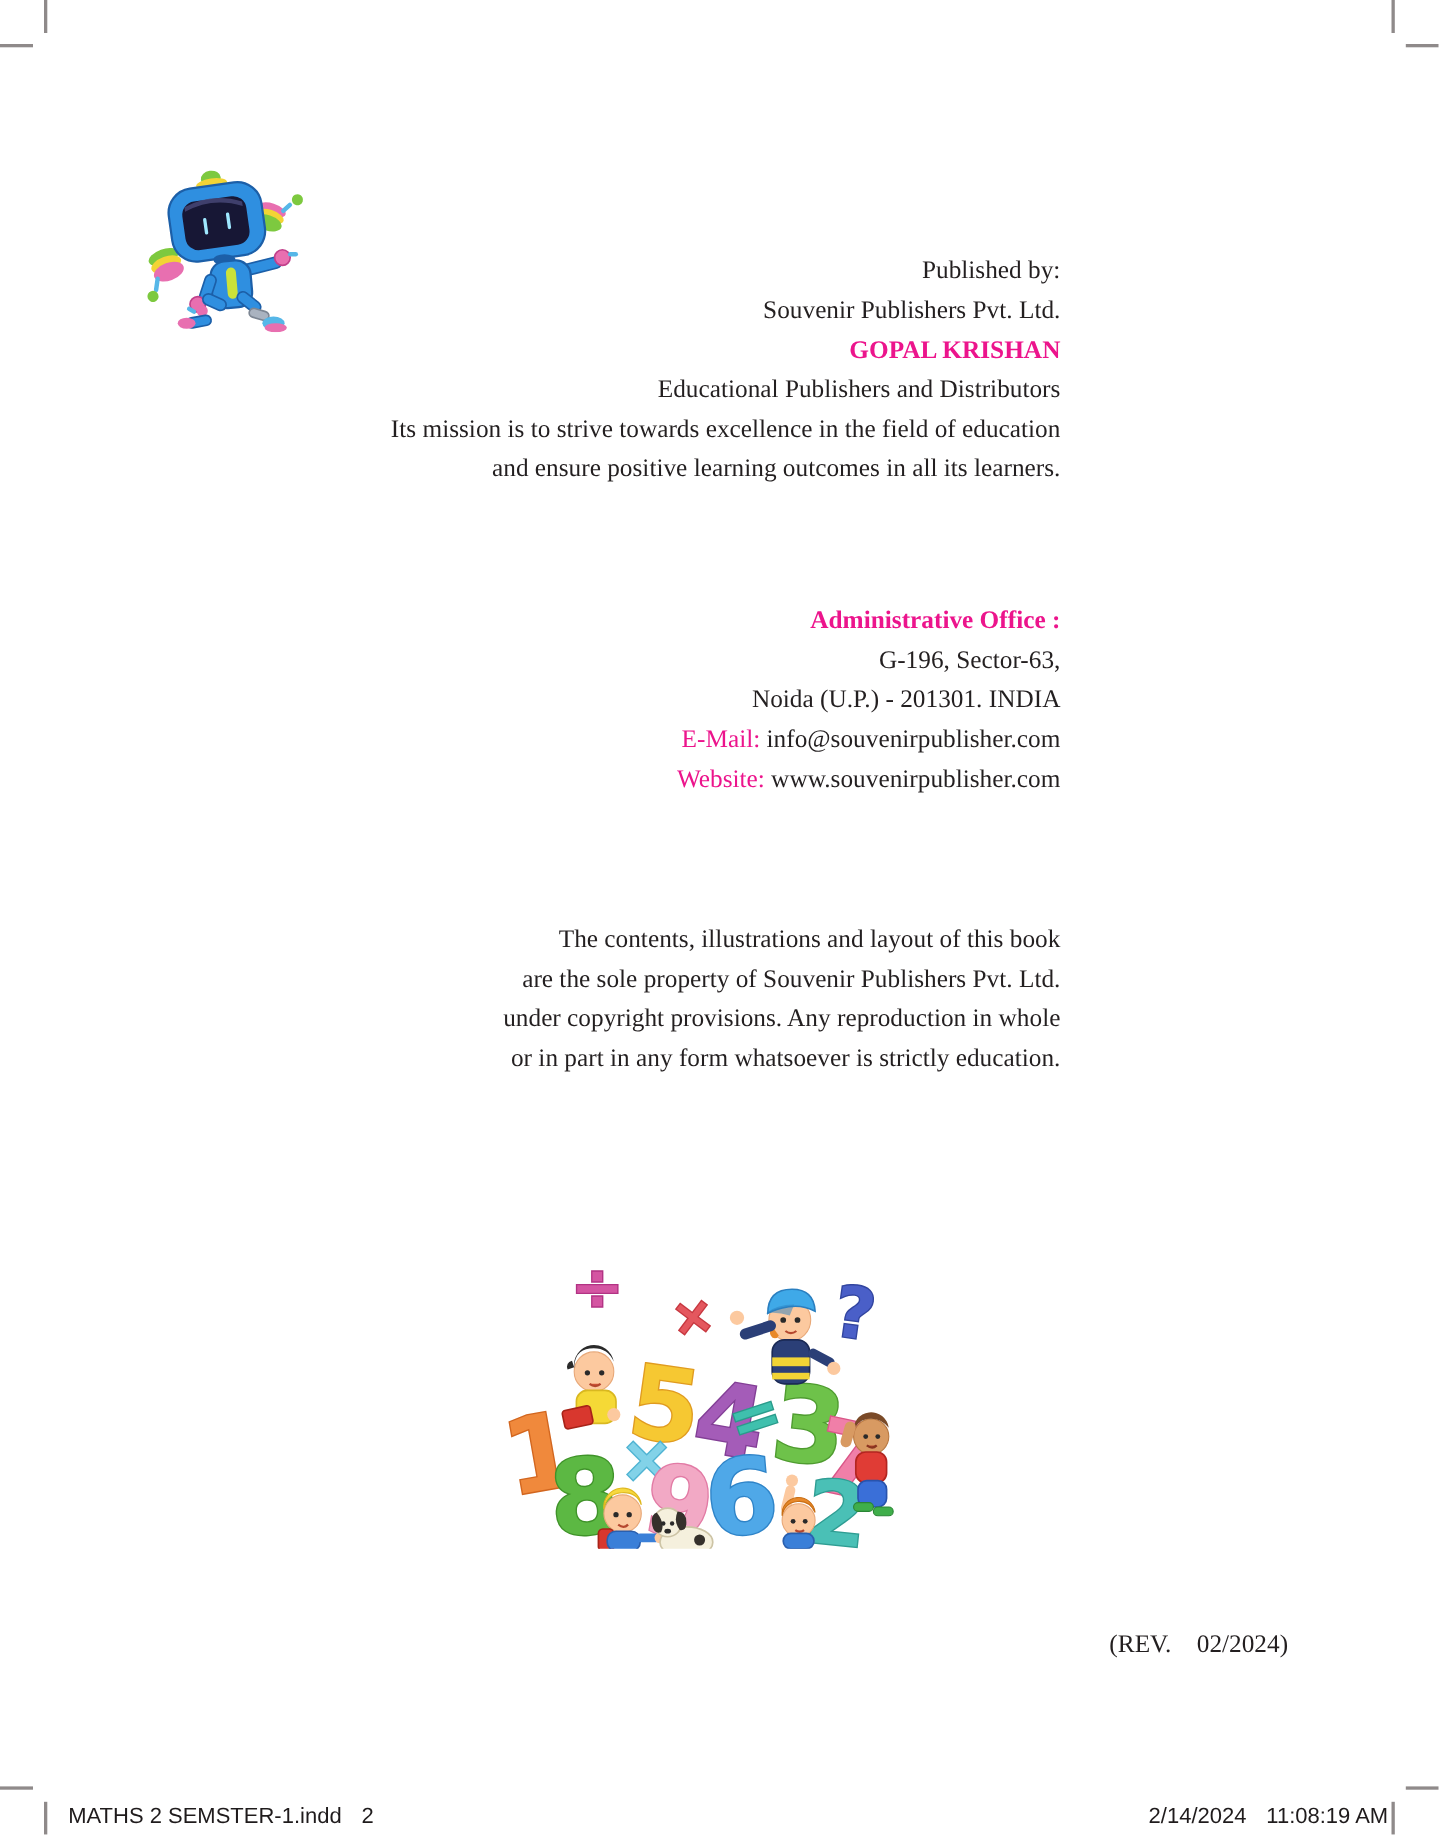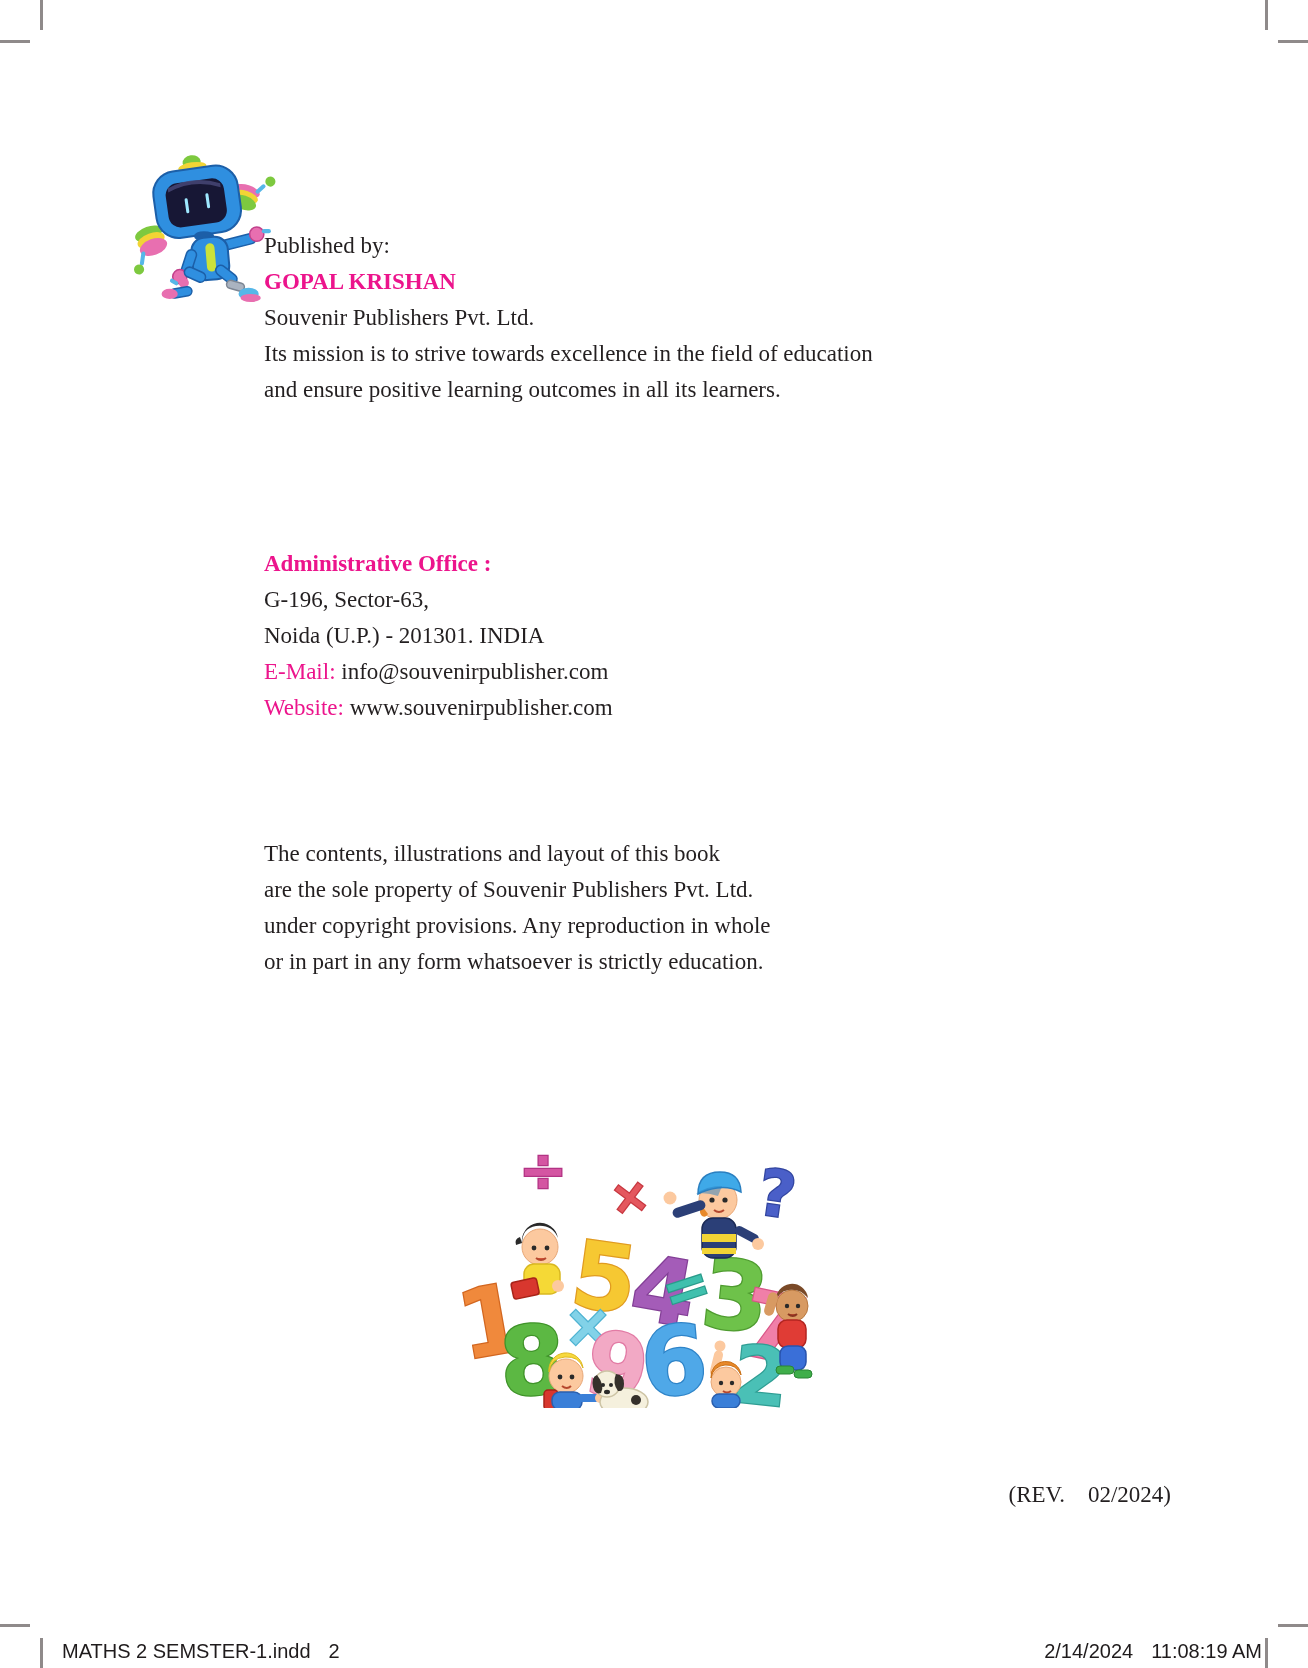--- a/index.html
+++ b/index.html
@@ -7,21 +7,21 @@
     position:relative;
     width:1308px;height:1668px;
     background:#ffffff;
     overflow:hidden;
     font-family:"Liberation Serif", serif;
     color:#231f20;
   }
   .crop{position:absolute;background:#8f8a8a;}
   .textcol{
     position:absolute;left:264px;width:700px;
-    text-align:left;
+    text-align:right;
     font-size:23px;line-height:36px;
     color:#231f20;
   }
   .accent{color:#ec148c;}
   .bold{font-weight:bold;}
   #publisher-block{top:228px;}
   #office-block{top:546px;}
   #copyright-block{top:836px;}
   #robot{position:absolute;left:116px;top:140px;width:162px;height:162px;}
   #kids{position:absolute;left:440px;top:1072px;width:380px;height:336px;}
@@ -113,22 +113,23 @@
     <g>
       <rect x="92" y="128" width="24" height="10" rx="5" transform="rotate(38 104 133)" fill="#2f8fe0" stroke="#1c5fa8" stroke-width="1.5"></rect>
       <rect x="104" y="140" width="18" height="8" rx="4" transform="rotate(16 113 144)" fill="#aab3c0" stroke="#7d8693" stroke-width="1.5"></rect>
       <ellipse cx="126" cy="152" rx="10" ry="6" fill="#56b7e8"></ellipse>
       <ellipse cx="128" cy="156" rx="10" ry="4" fill="#e86fb0"></ellipse>
     </g>
   </svg>
 
   <div id="publisher-block" class="textcol">
     <span class="line">Published by:</span>
+    <span class="line">Souvenir Publishers Pvt. Ltd.</span>
     <span class="line accent bold">GOPAL KRISHAN</span>
-    <span class="line">Souvenir Publishers Pvt. Ltd.</span>
+    <span class="line">Educational Publishers and Distributors</span>
     <span class="line">Its mission is to strive towards excellence in the field of education</span>
     <span class="line">and ensure positive learning outcomes in all its learners.</span>
   </div>
 
   <div id="office-block" class="textcol">
     <span class="line accent bold">Administrative Office :</span>
     <span class="line">G-196, Sector-63,</span>
     <span class="line">Noida (U.P.) - 201301. INDIA</span>
     <span class="line"><span class="accent">E-Mail:</span> <span>info@souvenirpublisher.com</span></span>
     <span class="line"><span class="accent">Website:</span> <span>www.souvenirpublisher.com</span></span>

